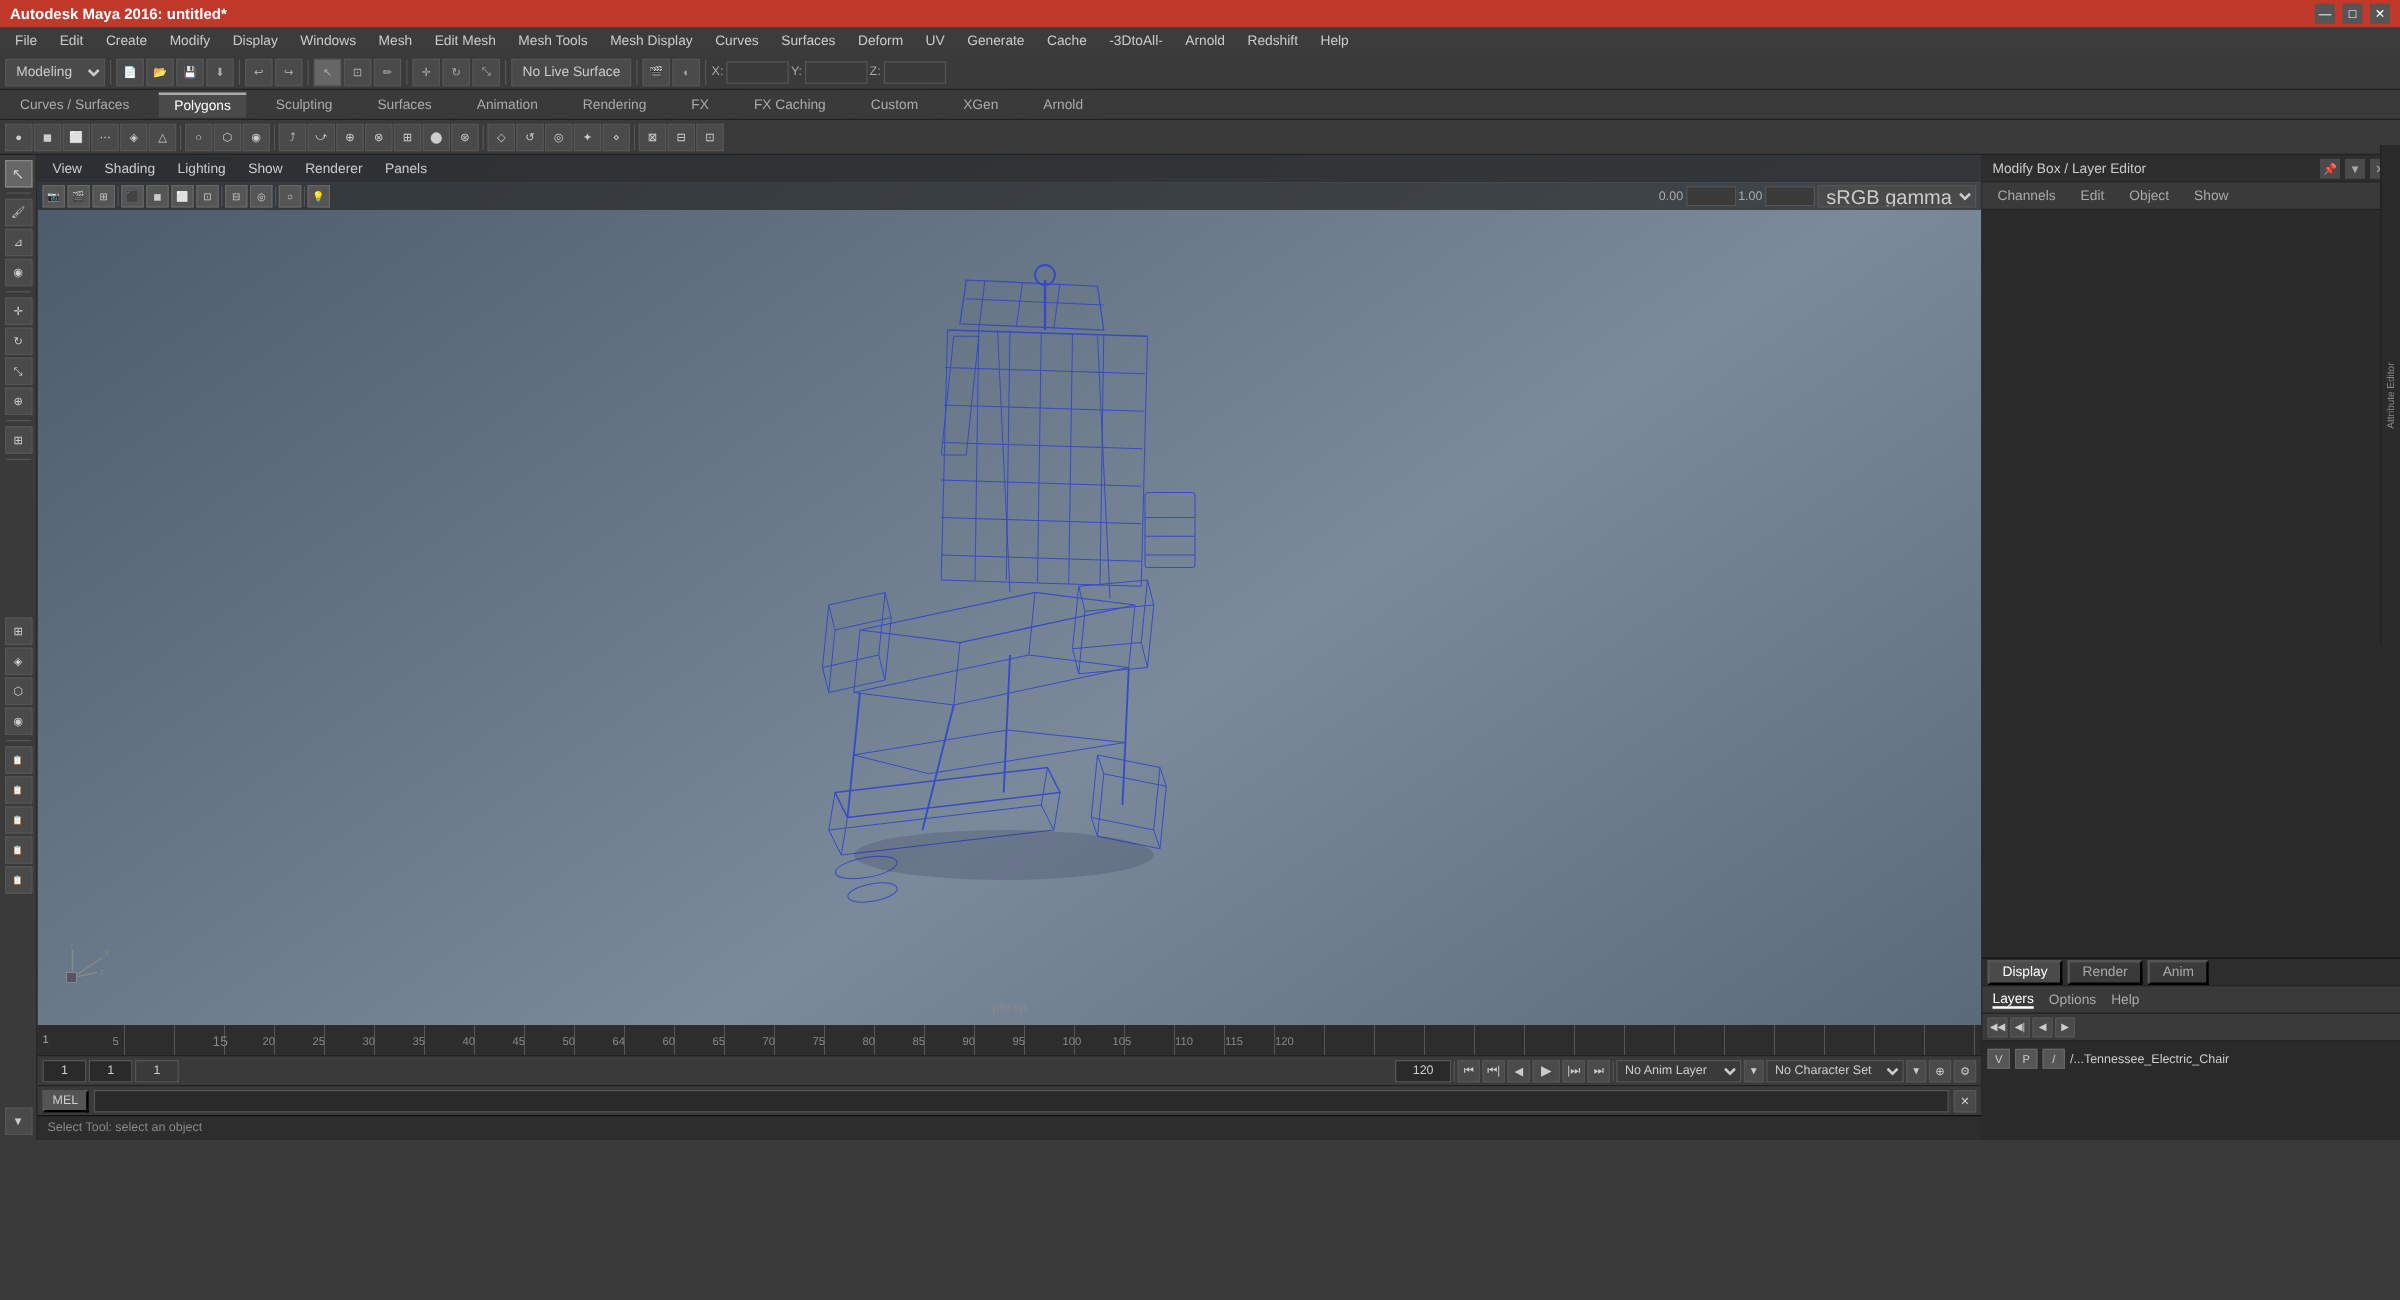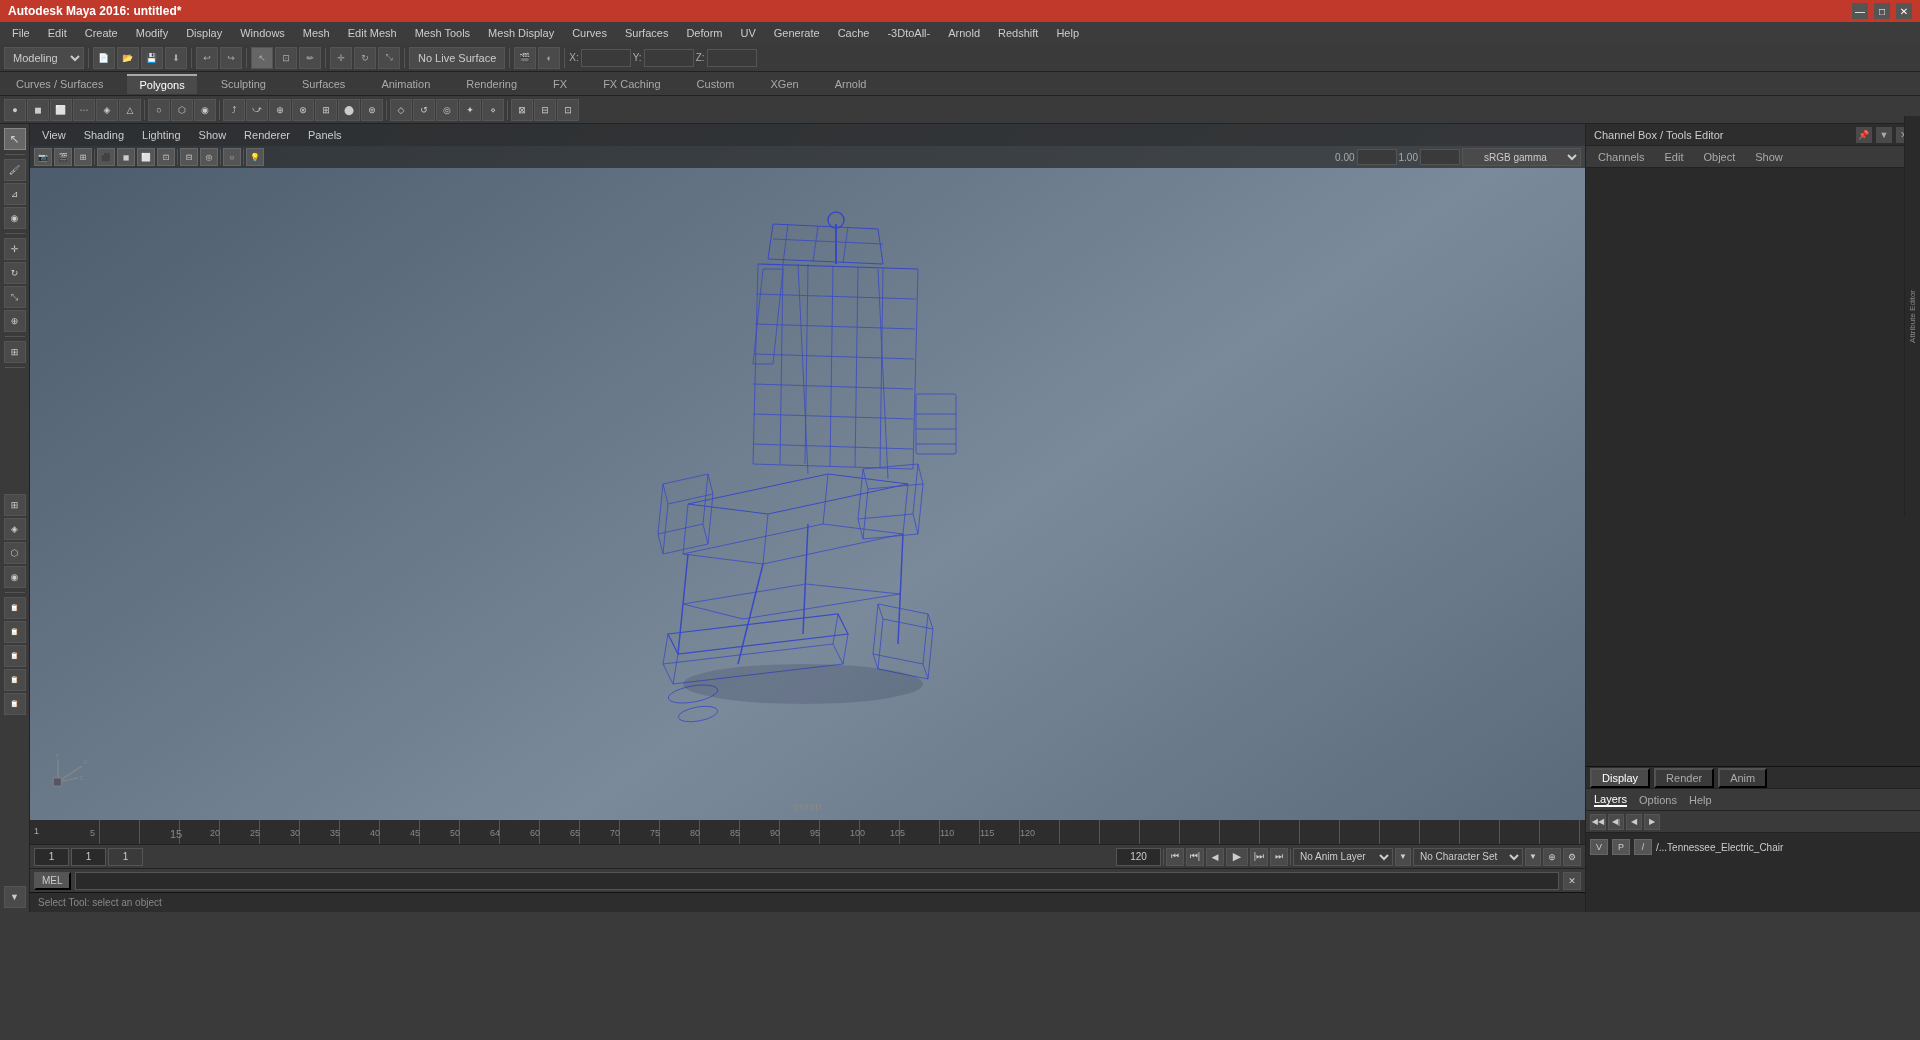--- a/index.html
+++ b/index.html
@@ -267,22 +267,22 @@
     }
     .vp-label {
       color: #aaa;
       font-size: 10px;
     }
     .vp-dropdown {
       height: 18px;
       background: #4a4a4a;
       border: 1px solid #555;
       color: #ccc;
-      font-size: 10px;
-      padding: 0 17px;
+      font-size: 16px;
+      padding: 0 2px;
       cursor: pointer;
     }
 
     
     #chair-svg {
       position: absolute;
       top: 50px;
       left: 50%;
       transform: translateX(-50%);
       width: 400px;
@@ -928,21 +928,21 @@
 
         <div id="status-line" style="height:20px;background:#2d2d2d;display:flex;align-items:center;padding:0 8px;border-top:1px solid #111;">
           <span class="status-text">Select Tool: select an object</span>
         </div>
       </div>
     </div>
 
     <div id="right-side" style="width:335px;flex-shrink:0;display:flex;flex-direction:column;background:#3a3a3a;border-left:1px solid #222;">
 
       <div id="channel-box-header" style="height:22px;background:#2d2d2d;display:flex;align-items:center;justify-content:space-between;padding:0 8px;border-bottom:1px solid #222;">
-        <span class="cb-header-title">Channel Box / Tools Editor</span>
+        <span class="cb-header-title">Modify Box / Layer Editor</span>
         <div style="display:flex;gap:4px;">
           <button class="cb-header-btn">📌</button>
           <button class="cb-header-btn">▼</button>
           <button class="cb-header-btn">✕</button>
         </div>
       </div>
 
       <div id="channel-tabs" style="height:22px;background:#3a3a3a;display:flex;align-items:center;padding:0 8px;gap:12px;border-bottom:1px solid #222;">
         <span class="ch-tab">Channels</span>
         <span class="ch-tab">Edit</span>

